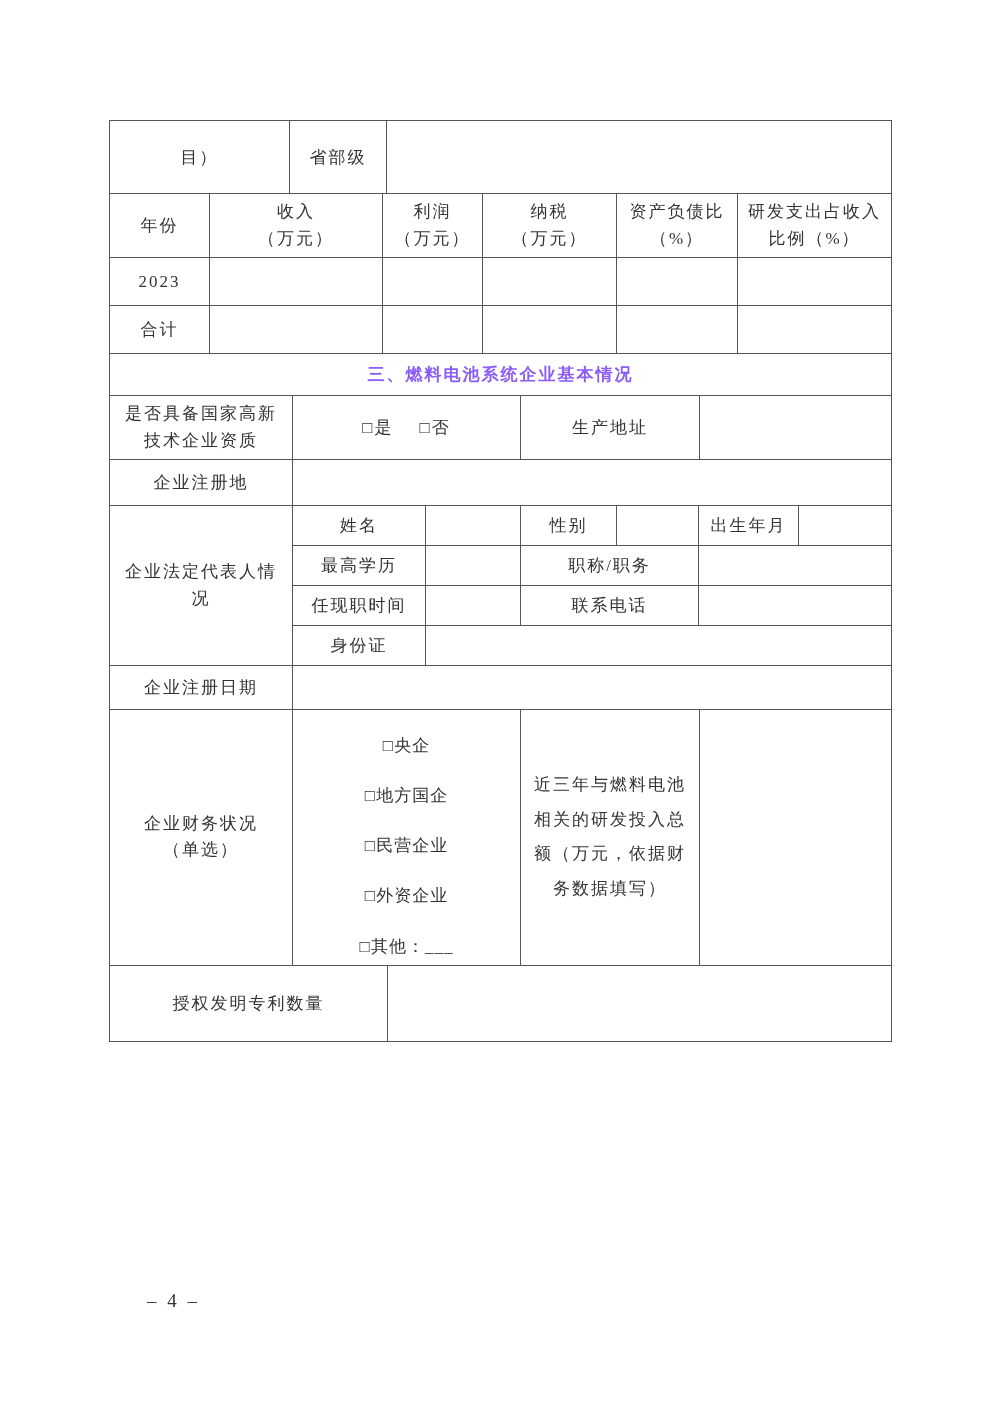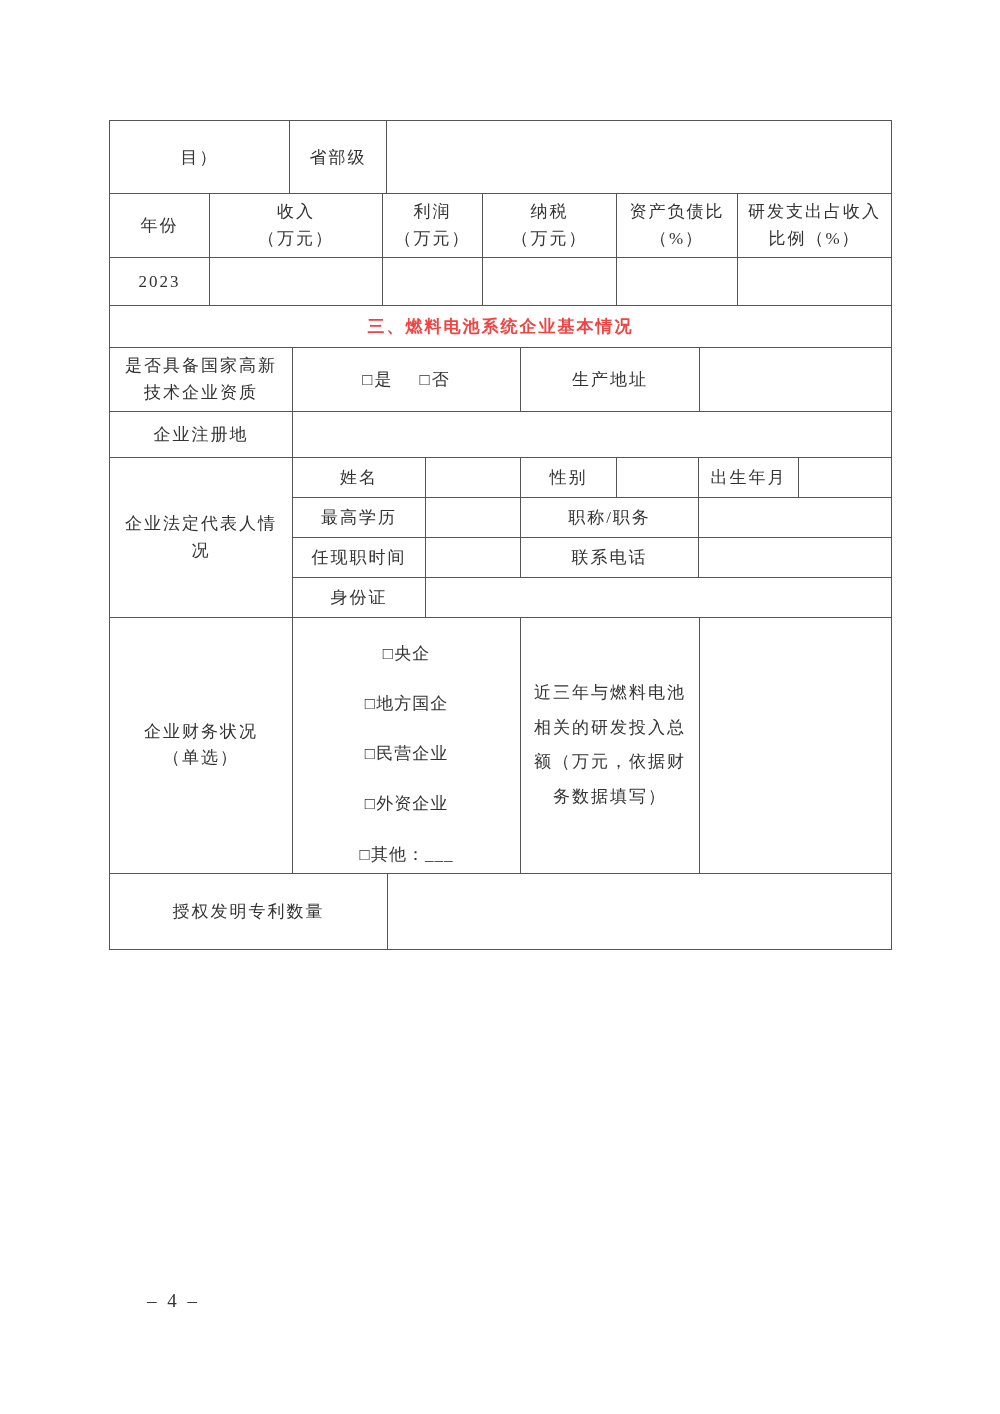--- a/index.html
+++ b/index.html
@@ -7,21 +7,21 @@
         font-family:"Liberation Serif","DejaVu Serif",serif;color:#333333;}
   .form-wrap{position:absolute;left:109px;top:120px;}
   table.doc{border-collapse:collapse;table-layout:fixed;width:782px;margin-top:-1px;}
   table.doc:first-child{margin-top:0;}
   table.doc td{border:1px solid #555555;text-align:center;vertical-align:middle;
         font-size:17px;letter-spacing:2px;padding:2px 5px;overflow:hidden;}
   td.pre{white-space:pre-line;line-height:1.55;}
   td.top-align{vertical-align:top;padding-top:10px;}
   td.num{font-size:18px;letter-spacing:1px;}
   td.section-title{text-align:left;font-family:Liberation Serif, serif;
-        font-weight:bold;font-size:19px;letter-spacing:1px;color:#ef4444;padding-left:10px;}
+        font-weight:bold;font-size:19px;letter-spacing:1px;color:#8b5cf6;padding-left:10px;}
   td.options{text-align:left;vertical-align:middle;padding-left:13px;}
   td.options div{line-height:1.95;letter-spacing:1px;margin-top:17px;}
   td.justify{ text-align:justify;text-align-last:auto;letter-spacing:3px;line-height:2.05;
         padding:6px 10px;}
   .chk-gap{display:inline-block;width:26px;}
   .footer{position:absolute;left:147px;top:1290px;font-size:19px;letter-spacing:3px;color:#333;}
   .fin-title{letter-spacing:3px;}
 </style>
 </head>
 <body>
@@ -68,20 +68,28 @@
 比例（%）</td>
       </tr>
       <tr style="height:48px">
         <td class="num">2023</td>
         <td></td>
         <td></td>
         <td></td>
         <td></td>
         <td></td>
       </tr>
+      <tr style="height:48px">
+        <td class="num">合计</td>
+        <td></td>
+        <td></td>
+        <td></td>
+        <td></td>
+        <td></td>
+      </tr>
     </tbody>
       </table>
 
     <table class="doc">
       <colgroup>
           <col style="width:782px">
         </colgroup>
       <tbody>
           <tr style="height:42px">
         <td class="section-title">三、燃料电池系统企业基本情况</td>
@@ -146,20 +154,32 @@
         <td colspan="2">联系电话</td>
         <td colspan="2"></td>
       </tr>
       <tr style="height:40px">
         <td>身份证</td>
         <td colspan="5"></td>
       </tr>
     </tbody>
       </table>
 
+    <table class="doc">
+      <colgroup>
+          <col style="width:183px">
+          <col style="width:599px">
+        </colgroup>
+      <tbody>
+          <tr style="height:44px">
+        <td>企业注册日期</td>
+        <td></td>
+      </tr>
+    </tbody>
+      </table>
 
     <table class="doc">
       <colgroup>
           <col style="width:183px">
           <col style="width:228px">
           <col style="width:179px">
           <col style="width:192px">
         </colgroup>
       <tbody>
           <tr style="height:168px">

